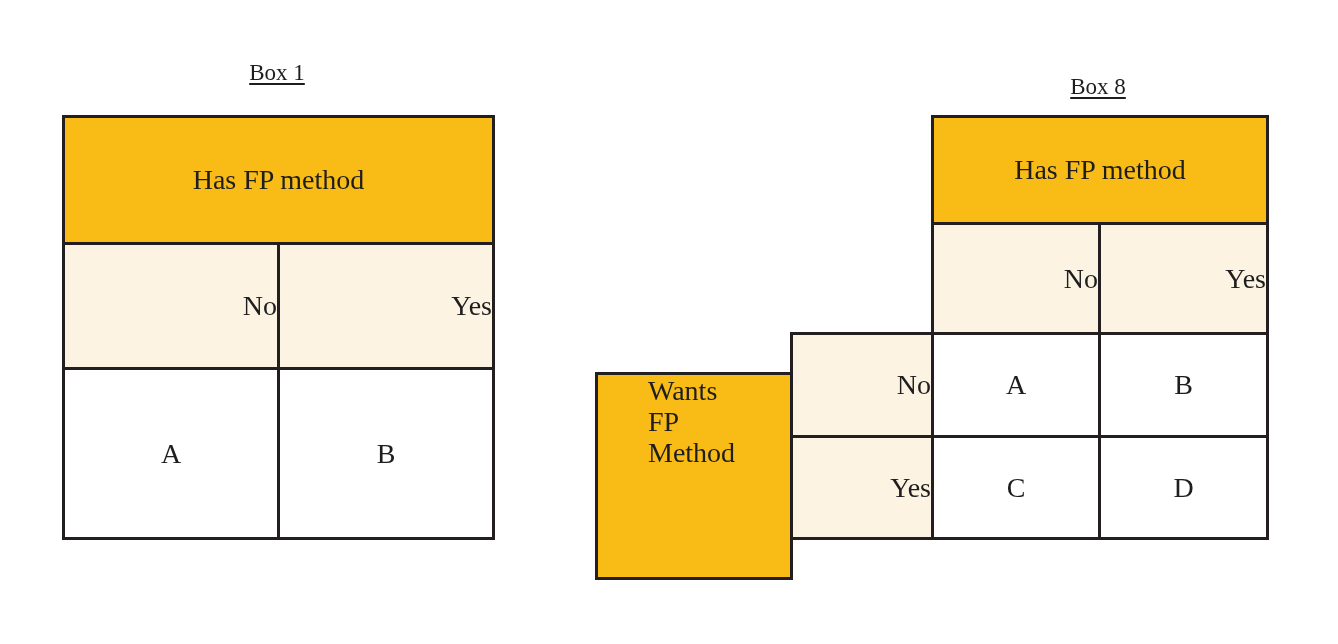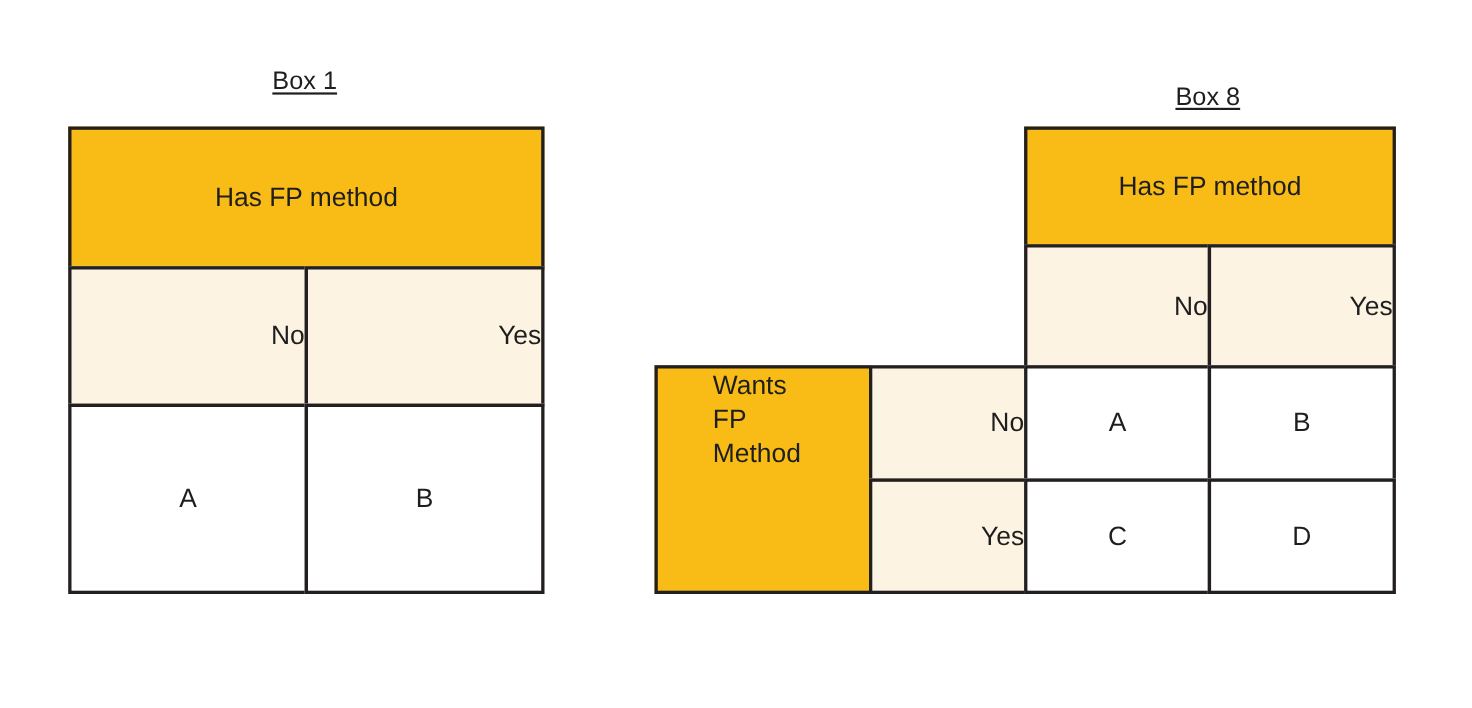--- a/index.html
+++ b/index.html
@@ -7,53 +7,54 @@
     --subheader-fill:#FCF3E2;
     --cell-fill:#FFFFFF;
     --border:#231F20;
     --text:#1E1E1E;
   }
   html,body{margin:0;padding:0;background:#fff;}
   .canvas{
     position:relative;
     width:1338px;height:644px;
     background:#fff;
-    font-family:Liberation Sans, sans-serif;
+    font-family:Liberation Serif, serif;
     color:var(--text);
     overflow:hidden;
   }
   .box-title{
     position:absolute;
     width:200px;
     text-align:center;
     font-size:23px;
     line-height:26px;
     text-decoration:underline;
     text-underline-offset:3px;
     color:var(--text);
   }
   .cell{
     position:absolute;
     box-sizing:border-box;
     border:3px solid var(--border);
     display:flex;
     align-items:center;
     justify-content:center;
-    font-size:24px;
+    font-size:28px;
     color:var(--text);
   }
   .fill-header{background:var(--header-fill);}
   .fill-sub{background:var(--subheader-fill);justify-content:flex-end;}
   .fill-cell{background:var(--cell-fill);}
   .row-header{
     justify-content:flex-start;
     padding-left:50px;
     flex-direction:column;
     align-items:flex-start;
     line-height:31px;
+    margin-top:40px;
   }
   .row-header span{display:block;}
 </style>
 </head>
 <body>
 
 <div class="canvas">
 
   <div class="box-title" style="left:177px;top:60px;">Box 1</div>
 

